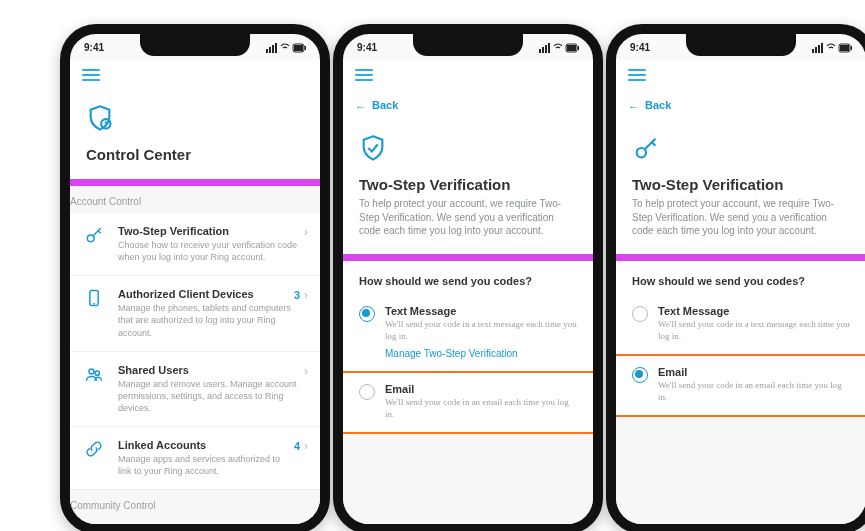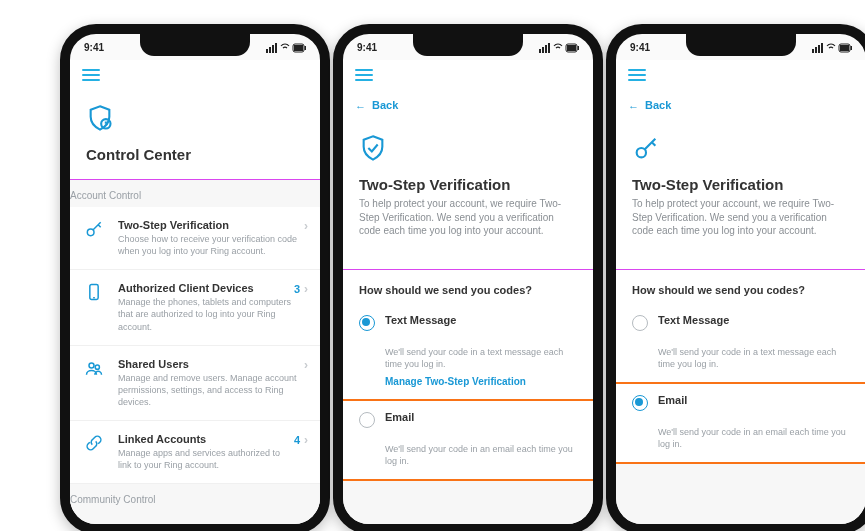--- a/index.html
+++ b/index.html
@@ -10,44 +10,44 @@
   .phone.p3{left:606px;}
   .notch{position:absolute;top:0;left:50%;transform:translateX(-50%);width:110px;height:22px;background:#111;border-bottom-left-radius:14px;border-bottom-right-radius:14px;z-index:5;}
   .status{position:absolute;top:4px;left:0;right:0;height:18px;font-size:10px;font-weight:600;color:#222;display:flex;justify-content:space-between;padding:0 14px;align-items:center;z-index:4;}
   .status .right svg{vertical-align:middle;}
   .screen{position:absolute;top:26px;left:0;right:0;bottom:0;background:#f7f7f7;overflow:hidden;}
   .topbar{height:30px;display:flex;align-items:center;padding:0 12px;background:#fff;}
   .hamburger{width:18px;height:12px;display:flex;flex-direction:column;justify-content:space-between;}
   .hamburger span{height:2px;background:#24b0e3;border-radius:1px;}
   .backrow{height:30px;display:flex;align-items:center;padding:0 12px;background:#fff;color:#1998d5;font-size:11px;font-weight:600;}
   .backrow .arrow{margin-right:6px;display:inline-block;}
-  .card{background:#fff;border-bottom:1px solid #d946ef;}
+  .card{background:#fff;border-bottom:7px solid #d946ef;}
   .card.headcard{padding:14px 16px 16px 16px;}
   .iconcircle{margin-bottom:10px;}
   .iconcircle svg{width:28px;height:28px;stroke:#1998d5;fill:none;stroke-width:1.8;}
   h1.title{margin:0;font-size:15px;font-weight:700;color:#333;}
-  p.sub{margin:4px 0 15px 0;font-size:10px;line-height:1.35;color:#8a8f94;}
+  p.sub{margin:4px 0 0 0;font-size:10px;line-height:1.35;color:#8a8f94;}
   .sectlabel{font-size:10px;color:#9aa0a6;padding:10px 16px 6px 0;background:#f7f7f7;}
   .row{display:flex;align-items:flex-start;padding:12px 12px 12px 14px;background:#fff;border-bottom:1px solid #f0f0f0;}
   .row .ricon{width:24px;flex:0 0 24px;margin-right:10px;}
   .row .ricon svg{width:20px;height:20px;stroke:#1998d5;fill:none;stroke-width:1.8;}
   .row .rbody{flex:1;}
   .row .rtitle{font-size:11px;font-weight:700;color:#333;}
   .row .rdesc{font-size:9px;color:#9aa0a6;line-height:1.35;margin-top:2px;}
   .row .rtrail{font-size:11px;color:#1998d5;font-weight:700;display:flex;align-items:center;}
   .row .chev{color:#c8ccd0;font-size:12px;margin-left:4px;}
   .question{font-size:11px;font-weight:700;color:#333;padding:14px 16px 8px 16px;background:#fff;}
   .opt{display:flex;align-items:flex-start;padding:10px 16px 12px 16px;background:#fff;border-bottom:2px solid #f97316;}
   .radio{width:14px;height:14px;border:1.5px solid #b5bbc0;border-radius:50%;margin-right:10px;margin-top:1px;flex:0 0 14px;position:relative;}
   .radio.on{border-color:#1998d5;}
   .radio.on::after{content:"";position:absolute;top:2px;left:2px;width:8px;height:8px;border-radius:50%;background:#1998d5;}
   .opt .obody{flex:1;}
   .opt .otitle{font-size:11px;font-weight:700;color:#333;}
-  .opt .odesc{font-size:9px;color:#9aa0a6;line-height:1.35;margin-top:20px;}
-  .manage{font-size:10px;color:#1998d5;font-weight:700;margin-top:6px;}
+  .opt .odesc{font-size:9px;color:#9aa0a6;line-height:1.35;margin-top:1px;font-family:Liberation Serif, serif;}
+  .manage{font-size:10px;color:#1998d5;font-weight:400;margin-top:6px;}
 </style>
 </head>
 <body>
 <div class="stage">
 
 <div class="phone p1">
   <div class="notch"></div>
   <div class="status">
     <span>9:41</span>
     <span class="right">

